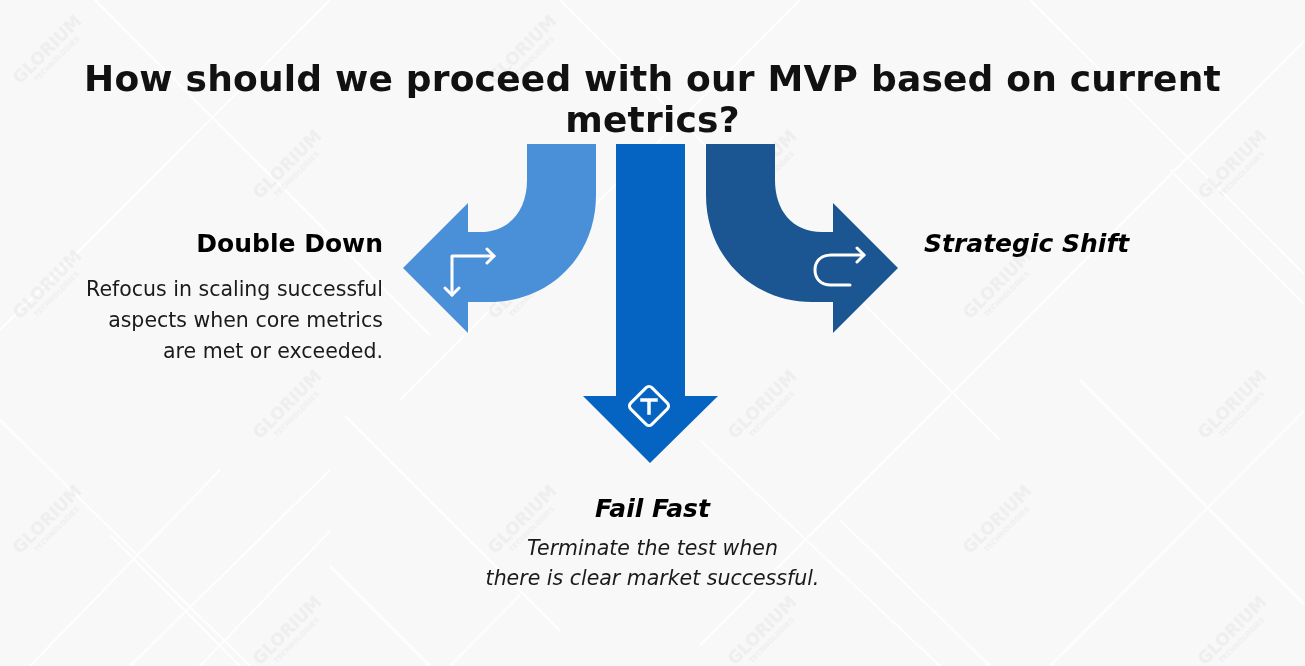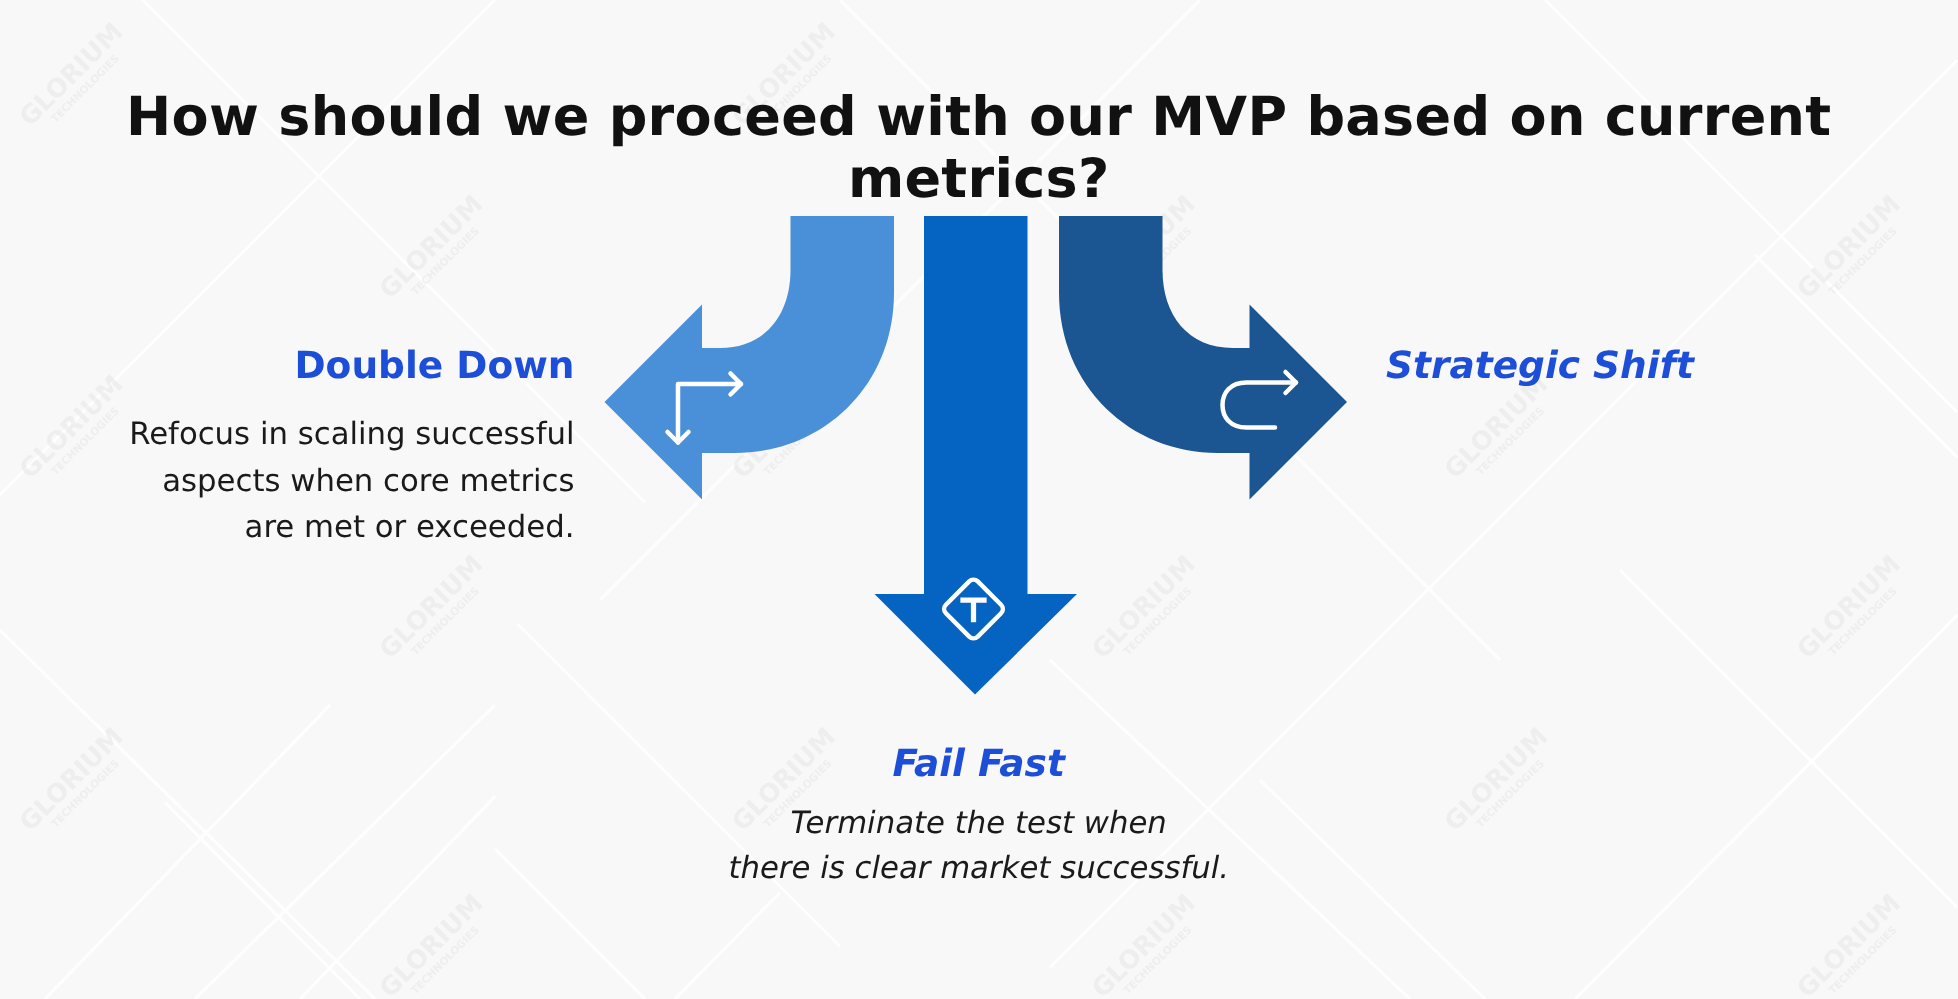--- a/index.html
+++ b/index.html
@@ -38,21 +38,21 @@
     left: 0; top: 0;
     width: 1305px; height: 666px;
   }
   .block {
     position: absolute;
   }
   .block h2 {
     margin: 0;
     font-size: 25px;
     font-weight: bold;
-    color: #1d4ed8;
+    color: #000000;
     line-height: 30px;
   }
   .block p {
     margin: 0;
     font-size: 20.5px;
     line-height: 31px;
     color: #1a1a1a;
     white-space: pre-line;
   }
   .block-left {

